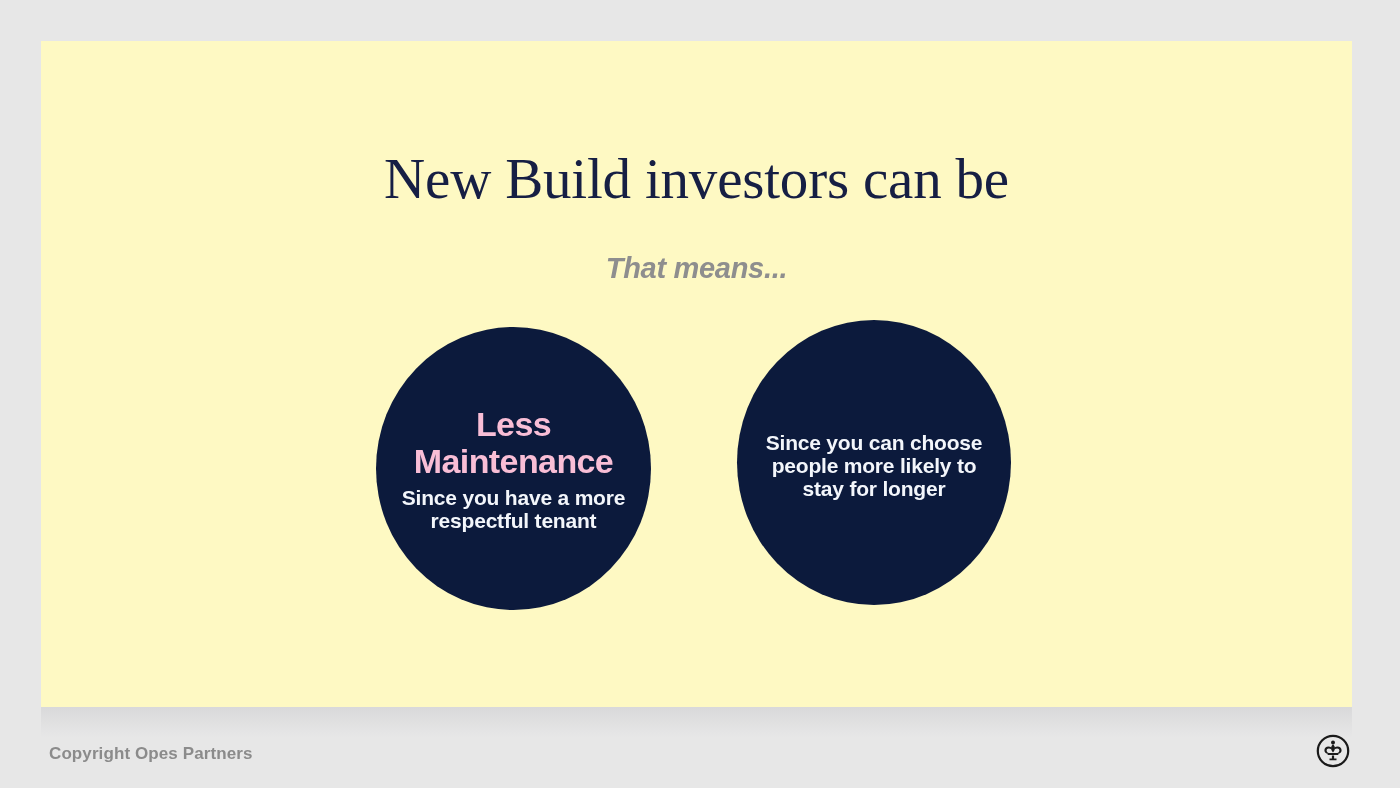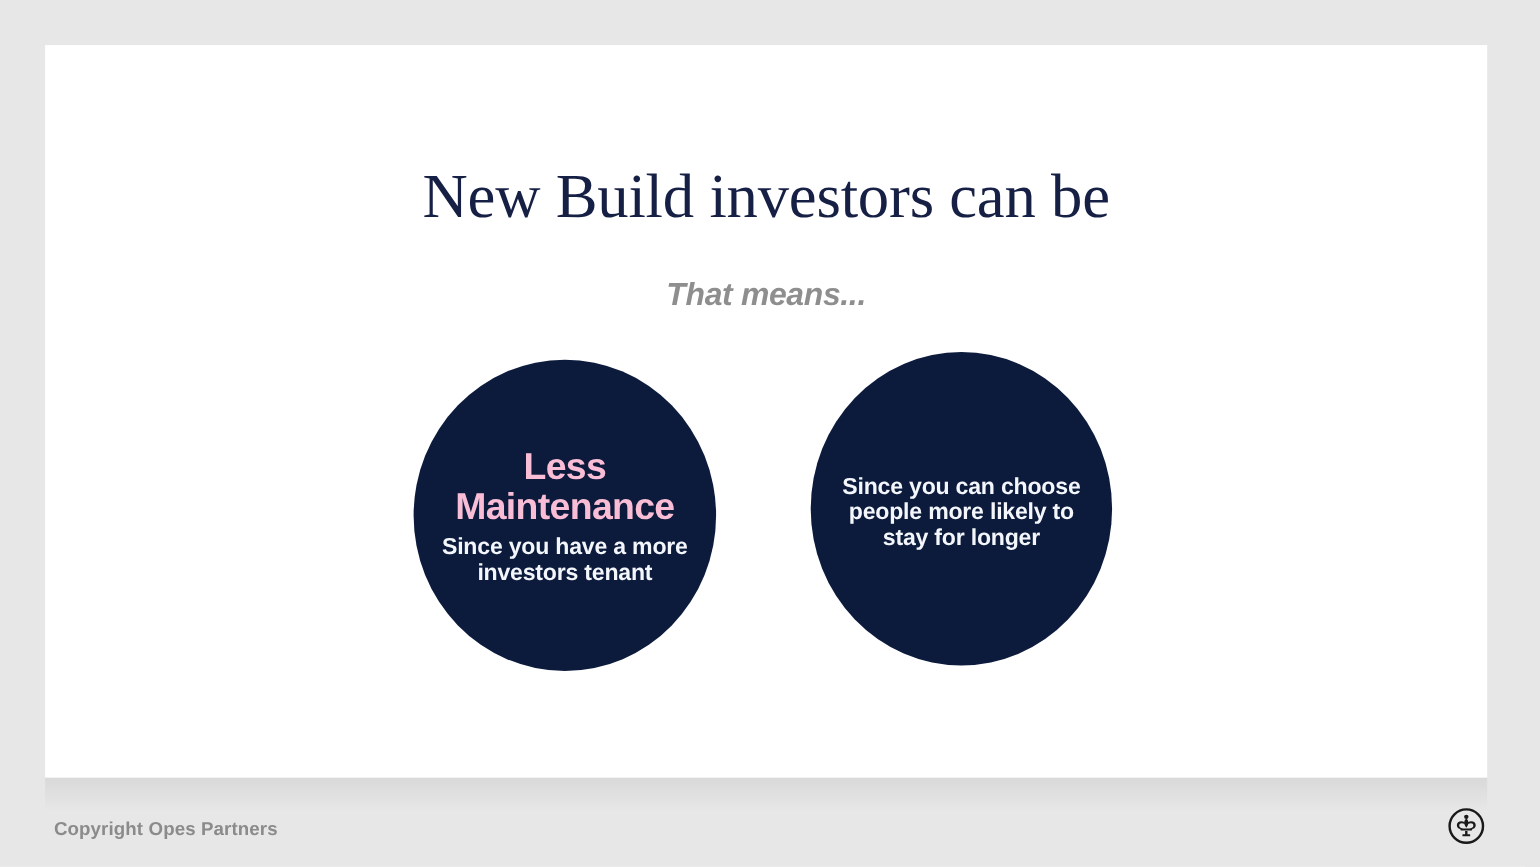--- a/index.html
+++ b/index.html
@@ -15,21 +15,21 @@
     position: relative;
   }
 
   
   #slide-canvas {
     position: absolute;
     left: 41px;
     top: 41px;
     width: 1311px;
     height: 666px;
-    background: #ffffff;
+    background: #fef9c3;
   }
   
   #slide-shadow {
     position: absolute;
     left: 41px;
     top: 707px;
     width: 1311px;
     height: 30px;
     background: linear-gradient(to bottom, rgba(180,180,185,0.28), rgba(200,200,205,0.0));
     pointer-events: none;
@@ -140,21 +140,21 @@
 <div id="slide-canvas">
 
   <h1 id="headline">
     <span class="hl-line">New Build investors can be</span>
   </h1>
 
   <div id="subtitle">That means...</div>
 
   <div class="bubble" id="bubble-less-maintenance">
     <div class="bubble-title">Less Maintenance</div>
-    <div class="bubble-body">Since you have a more investors tenant</div>
+    <div class="bubble-body">Since you have a more respectful tenant</div>
   </div>
 
   <div class="bubble" id="bubble-lower-vacancy">
     <div class="bubble-body">Since you can choose people more likely to stay for longer</div>
   </div>
 
 </div>
 
 <div id="slide-shadow"></div>
 

